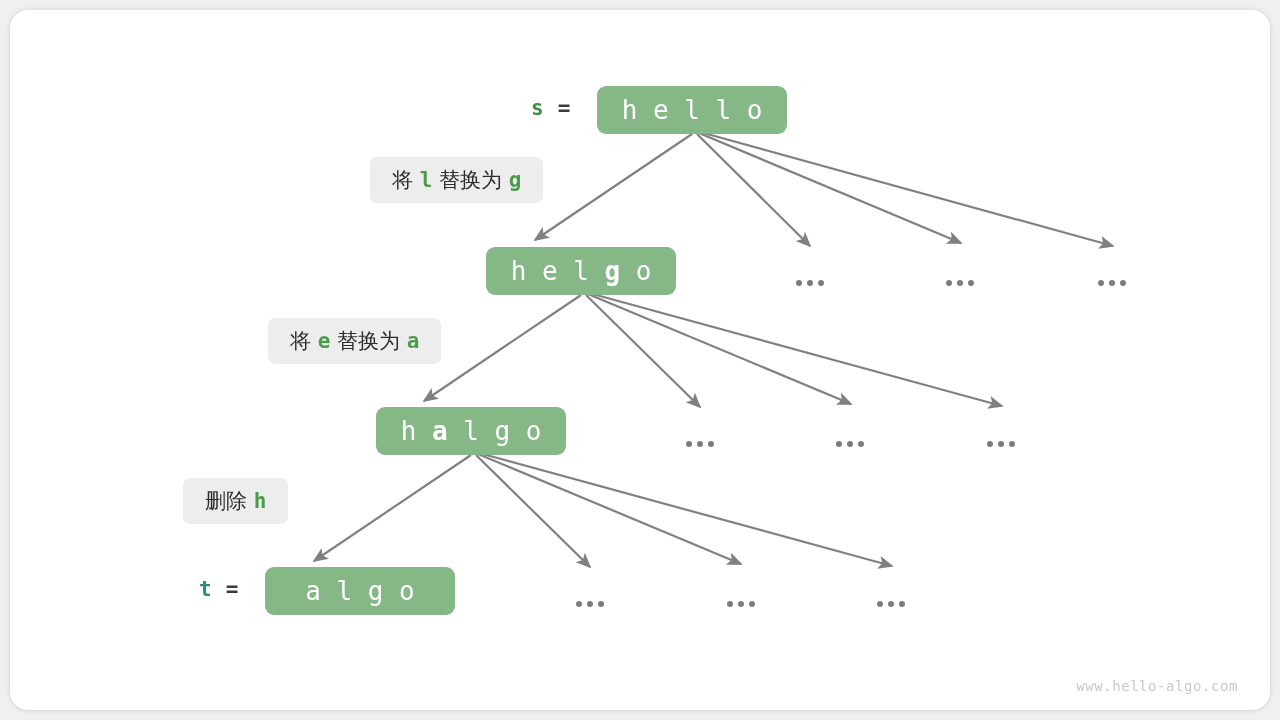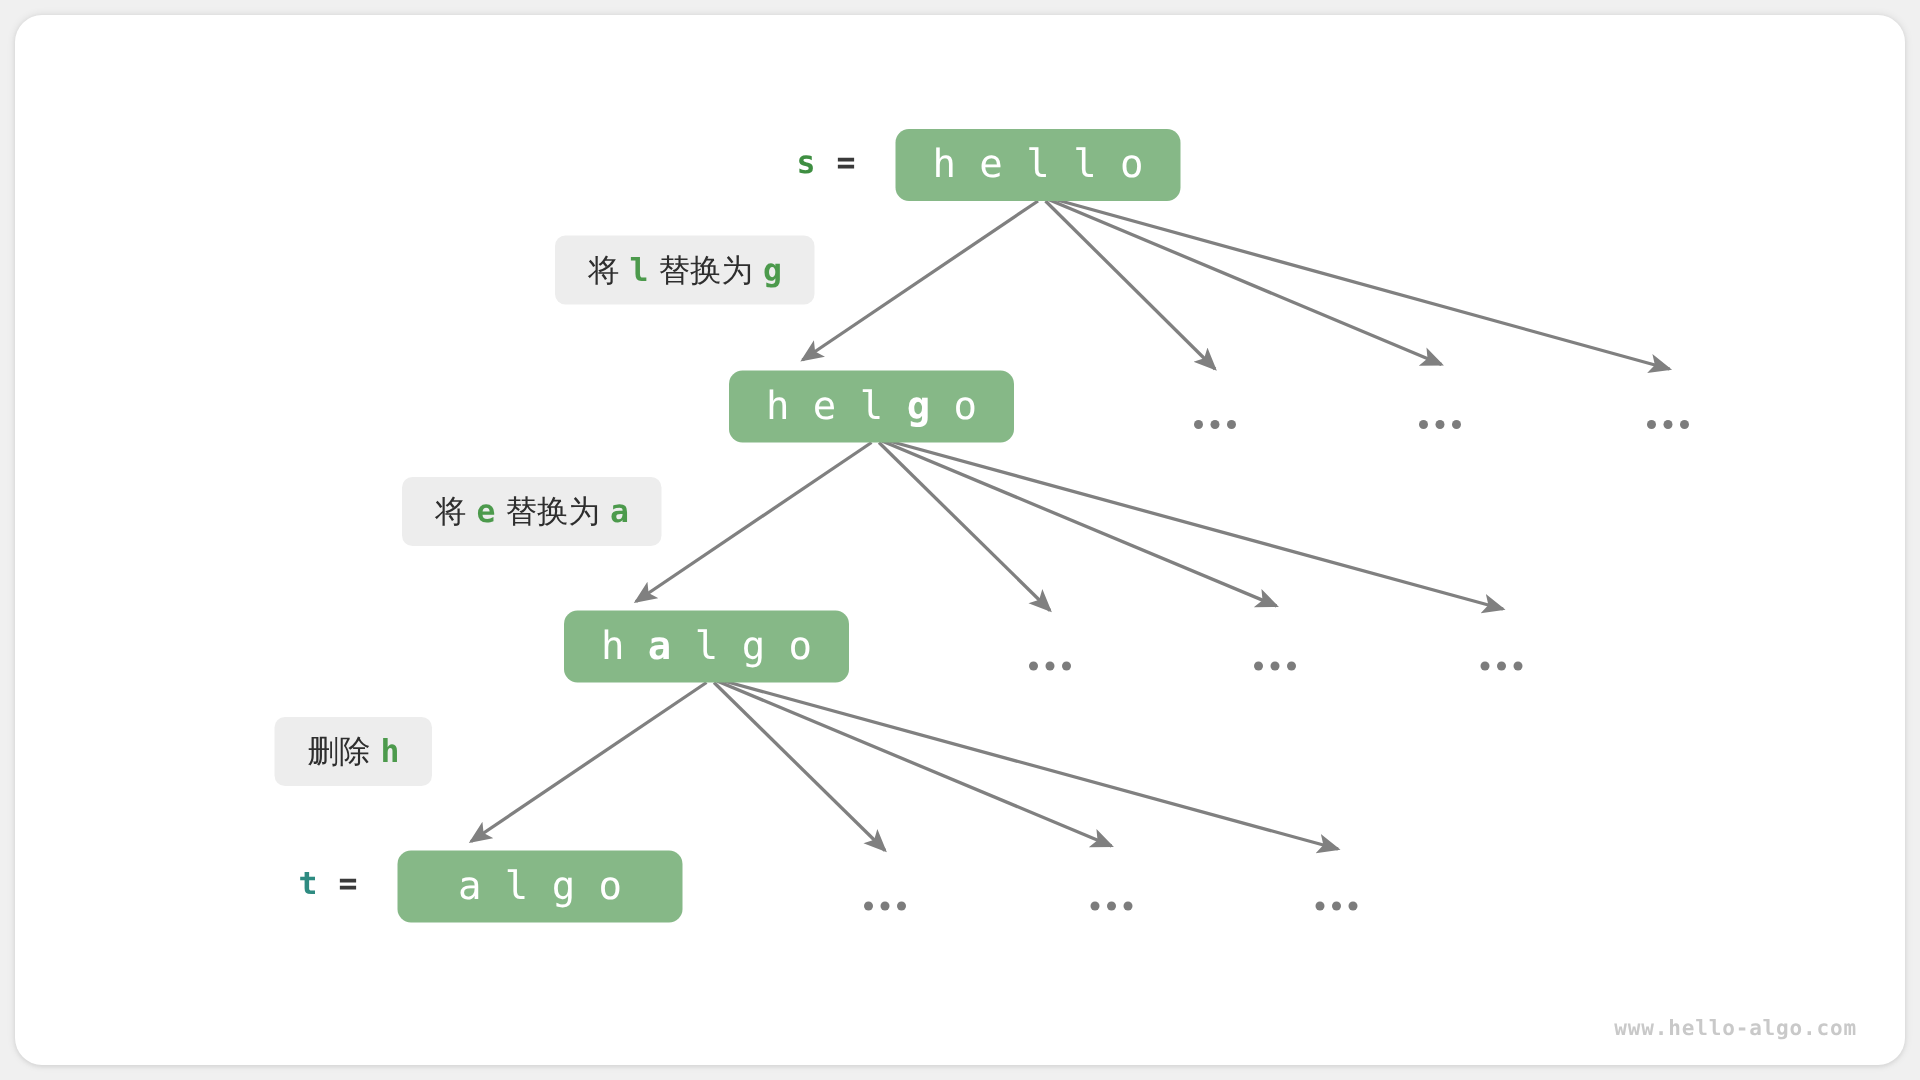--- a/index.html
+++ b/index.html
@@ -202,14 +202,14 @@
         <i style="background: rgb(124, 124, 124);"></i>
         <i style="background: rgb(124, 124, 124);"></i>
       </div>
       <div class="ellipsis" style="left: 877px; top: 601px;">
         <i style="background: rgb(124, 124, 124);"></i>
         <i style="background: rgb(124, 124, 124);"></i>
         <i style="background: rgb(124, 124, 124);"></i>
       </div>
     </div>
 
-  <div id="watermark" style="color: rgb(201, 201, 201); font-weight: bold;">www.hello-algo.com</div>
+  <div id="watermark" style="color: rgb(201, 201, 201);">www.hello-algo.com</div>
 </div>
 
 </body></html>

